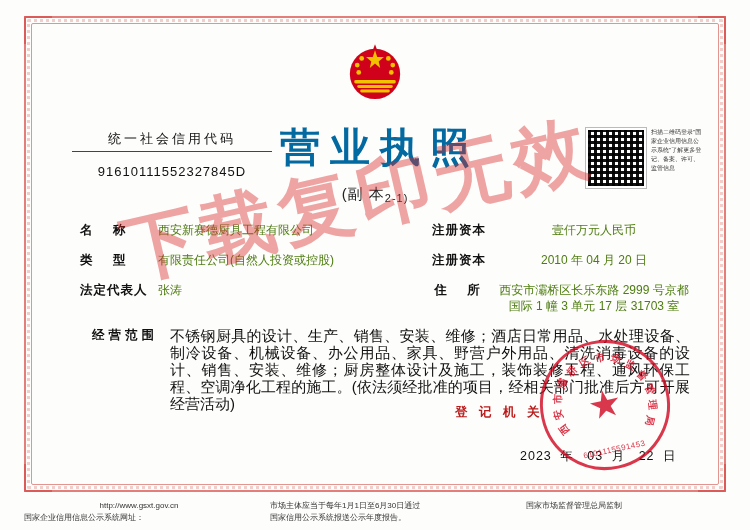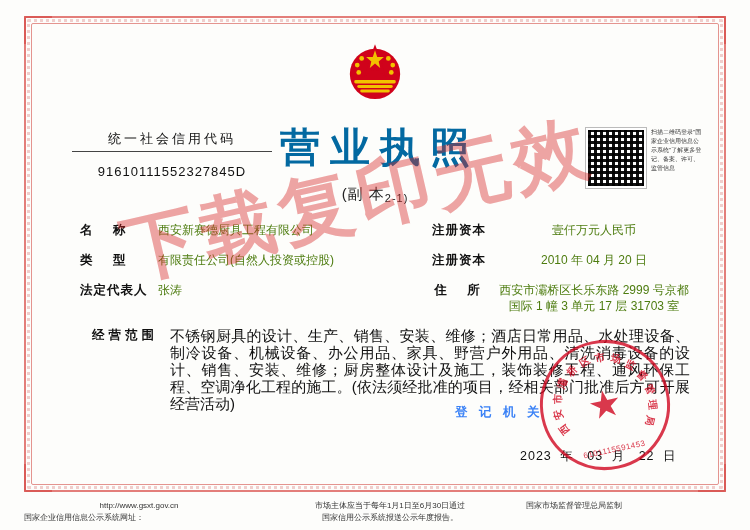--- a/index.html
+++ b/index.html
@@ -178,21 +178,21 @@
   }
 
   
   .registry {
     position: absolute;
     left: 455px;
     top: 404px;
     font-size: 12.5px;
     letter-spacing: 4px;
     font-weight: bold;
-    color: #3b82f6;
+    color: #b91c1c;
   }
   .date-line {
     position: absolute;
     left: 520px;
     top: 448px;
     font-size: 12.5px;
     color: #111;
     letter-spacing: 1px;
   }
   .date-line span.num { padding: 0 9px 0 4px; }
@@ -264,21 +264,21 @@
     position: absolute;
     left: 24px; right: 24px;
     bottom: 6px;
     font-size: 8px;
     color: #333;
     display: flex;
     justify-content: space-between;
     align-items: flex-start;
   }
   .footer .f-left { width: 230px; line-height: 12px; }
-  .footer .f-mid { width: 240px; line-height: 12px; text-align: center; }
+  .footer .f-mid { width: 240px; line-height: 12px; }
   .footer .f-right { width: 200px; line-height: 12px; text-align: left; }
 </style>
 </head>
 <body>
 
 <div id="license">
 
   <div class="frame-outer"></div>
   <div class="frame-dots"></div>
   <div class="frame-inner"></div>

